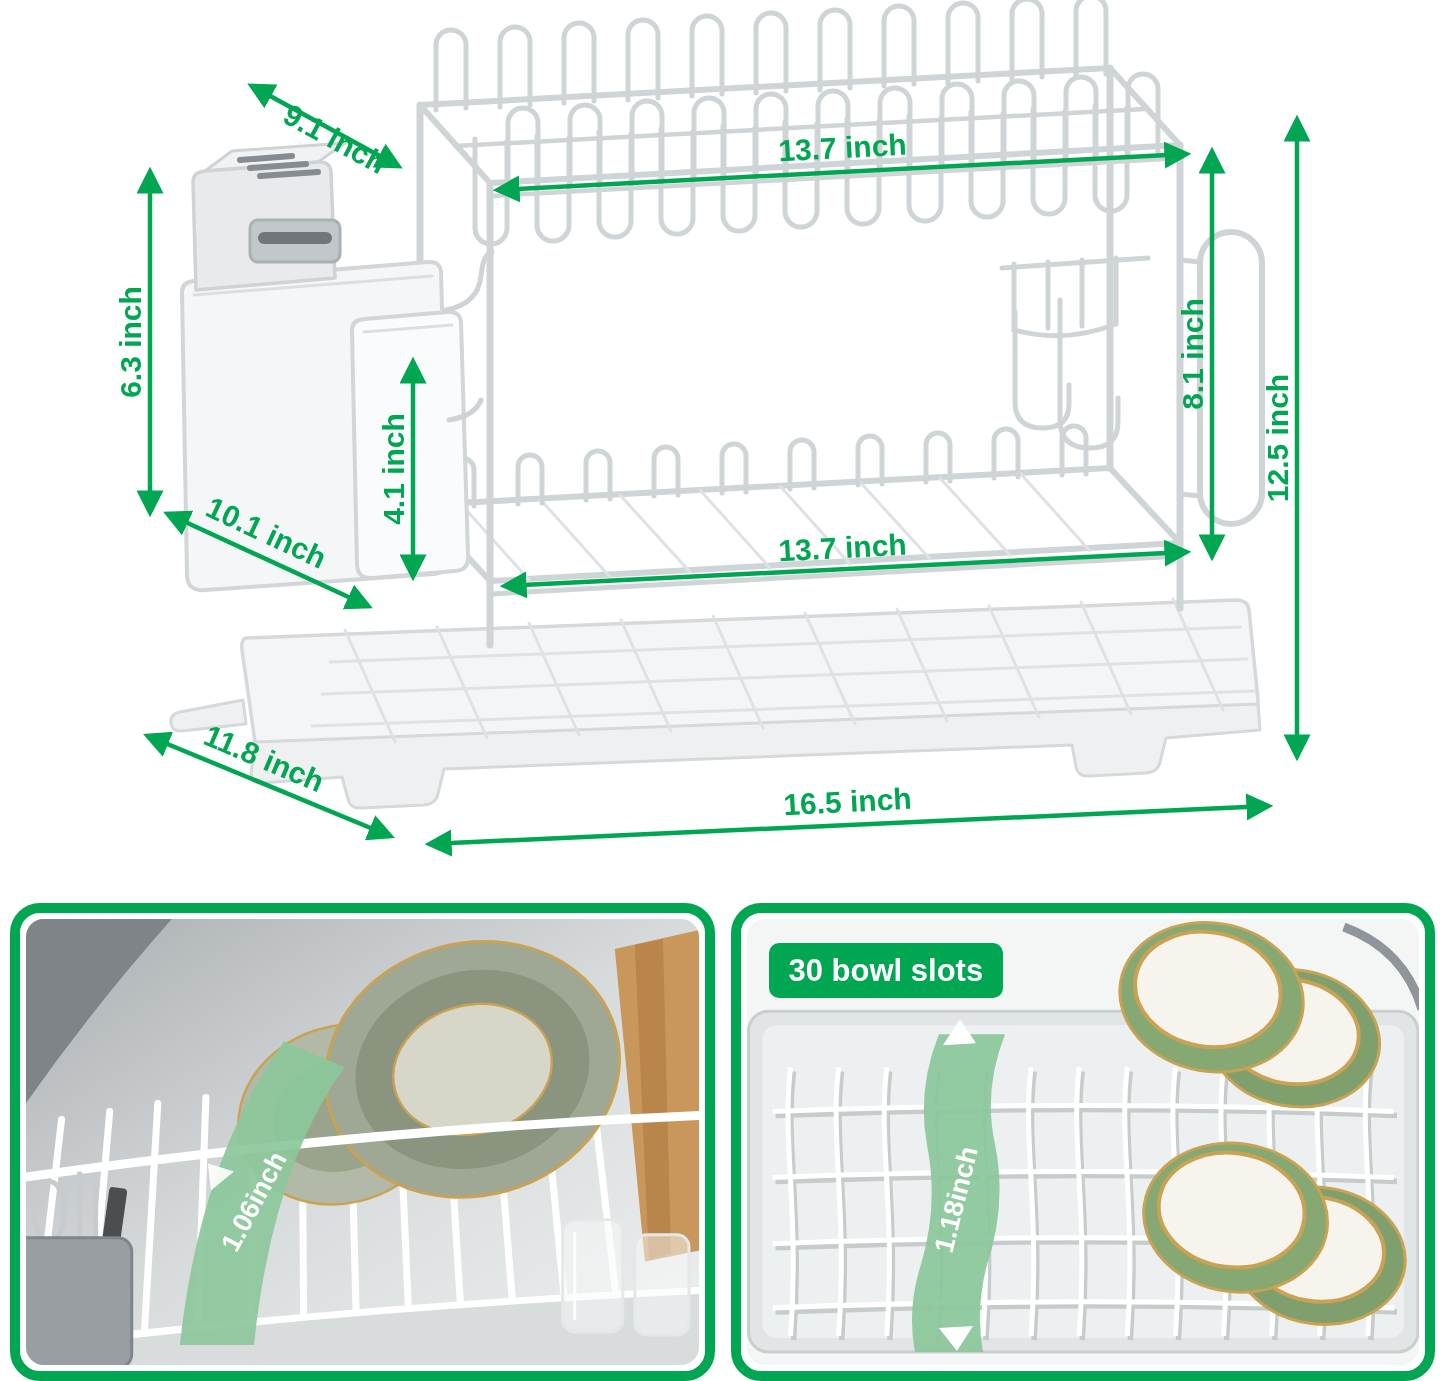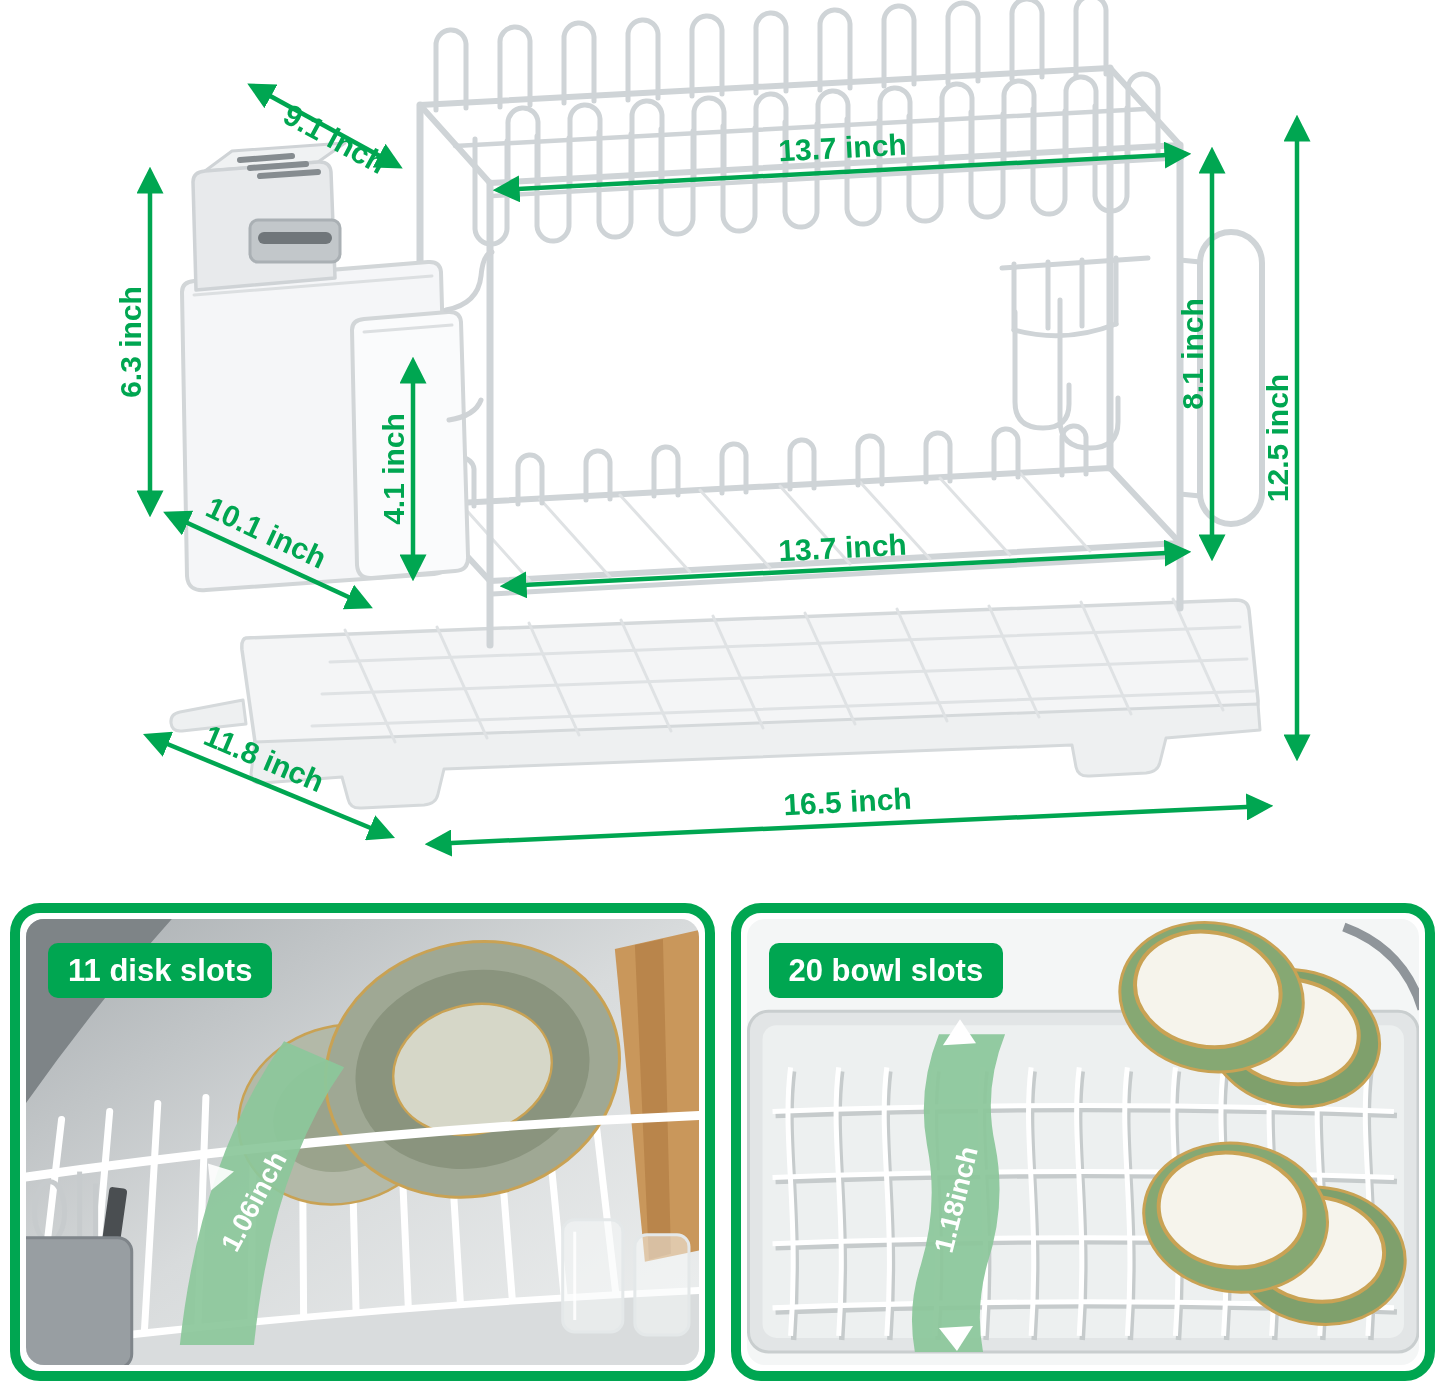--- a/index.html
+++ b/index.html
@@ -197,21 +197,20 @@
       <text class="dim-label" text-anchor="middle" transform="translate(262,542) rotate(25)">10.1 inch</text>
       <text class="dim-label" text-anchor="middle" transform="translate(843,558) rotate(-3)">13.7 inch</text>
       <text class="dim-label" text-anchor="middle" transform="translate(260,768) rotate(23)">11.8 inch</text>
       <text class="dim-label" text-anchor="middle" transform="translate(848,812) rotate(-3)">16.5 inch</text>
     </g>
   </svg>
 
   <div class="cards">
 
     <div class="card">
-      <div class="badge">11 disk slots</div>
       <svg viewBox="0 0 680 445" preserveAspectRatio="xMidYMid slice">
         <defs>
           <linearGradient id="lg1" x1="0" y1="0" x2="1" y2="1">
             <stop offset="0" stop-color="#a9aeb1"></stop>
               <stop offset="0.5" stop-color="#d8dbdc"></stop>
               <stop offset="1" stop-color="#eef0f0"></stop>
           </linearGradient>
         </defs>
         <rect width="680" height="445" fill="url(#lg1)"></rect>
         <path d="M0,0 L150,0 Q70,90 0,190 Z" fill="#7e8487"></path>
@@ -266,21 +265,21 @@
         </g>
         <g>
           <path d="M322,148 Q250,250 232,425 L158,425 Q178,240 262,122 Z" fill="#8cc79b" opacity="0.93"></path>
           <path d="M186,244 L212,252 L189,271 Z" fill="#ffffff" opacity="0.9"></path>
           <text class="ribbon-label" text-anchor="middle" transform="translate(240,286) rotate(-62)">1.06inch</text>
         </g>
       </svg>
     </div>
 
     <div class="card">
-      <div class="badge">20 bowl slots</div>
+      <div class="badge">30 bowl slots</div>
       <svg viewBox="0 0 680 445" preserveAspectRatio="xMidYMid slice">
         <rect width="680" height="445" fill="#f4f6f6"></rect>
         <path d="M600,8 Q660,30 678,90" stroke="#8f959a" stroke-width="9" fill="none"></path>
         <g>
           <rect x="6" y="92" width="668" height="340" rx="20" fill="#e2e5e6" stroke="#c9cecf" stroke-width="3"></rect>
           <rect x="20" y="106" width="640" height="312" rx="14" fill="#edf0f0"></rect>
         </g>
         <g>
           <g stroke="#c6cbcc" stroke-width="5.5" fill="none" transform="translate(3,4)">
             <path d="M48,148 C39,220 57,290 48,416"></path>

